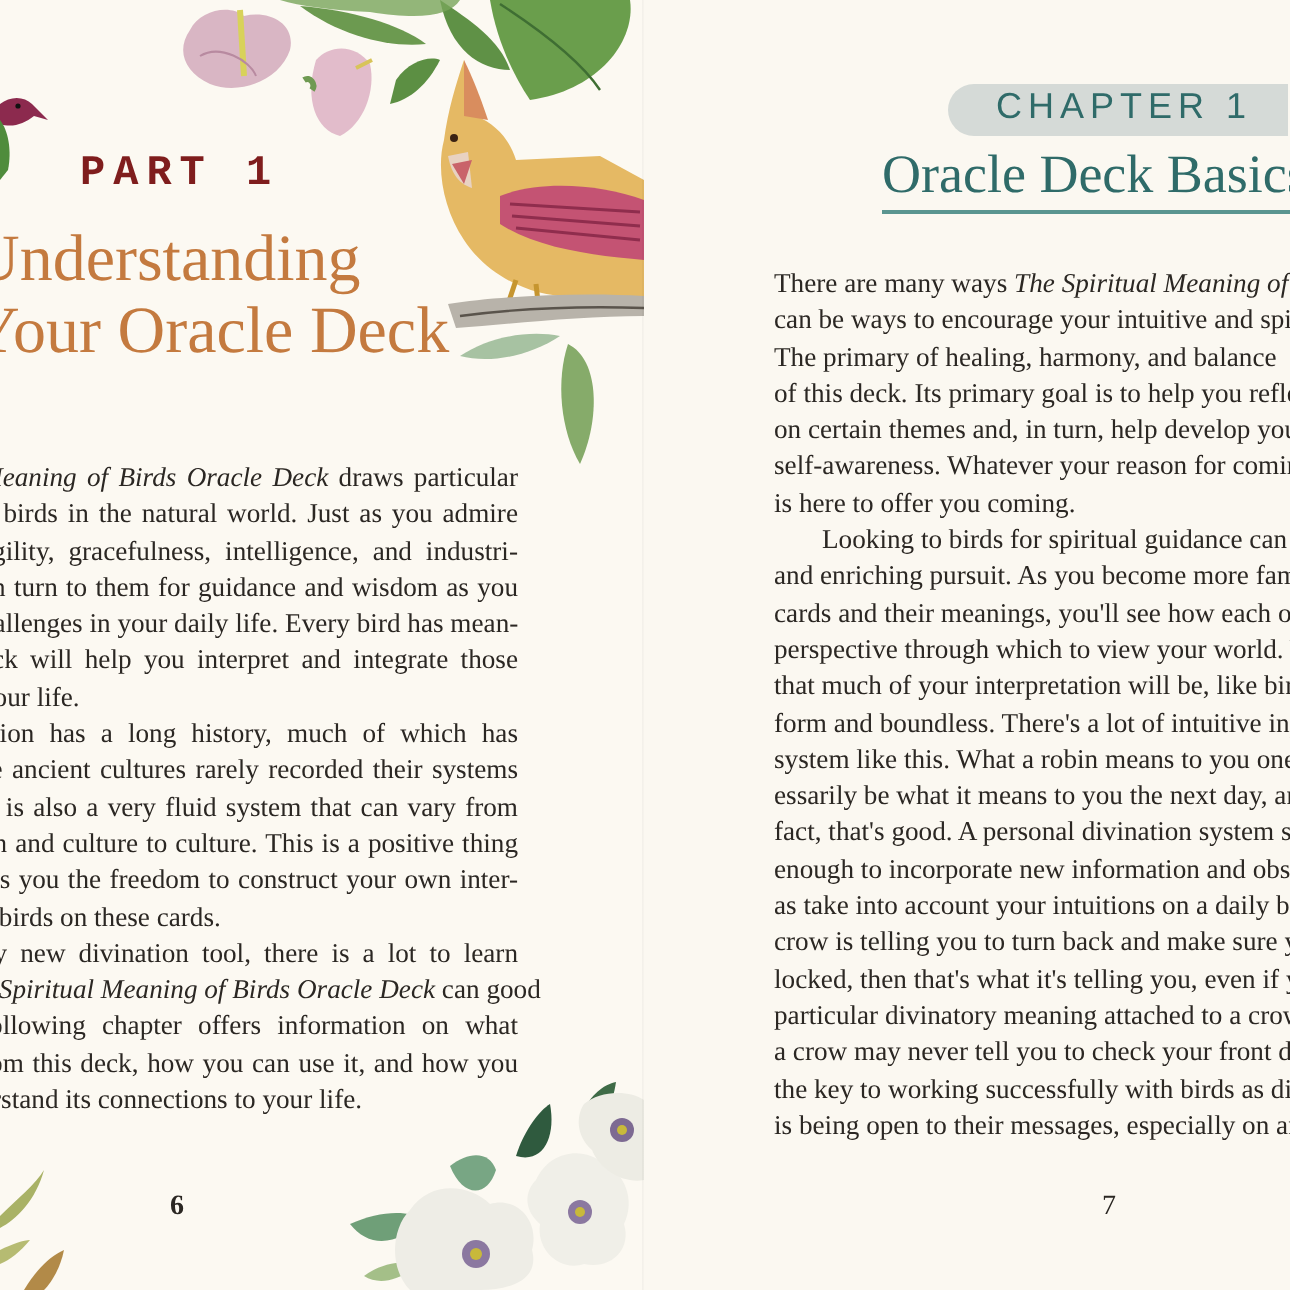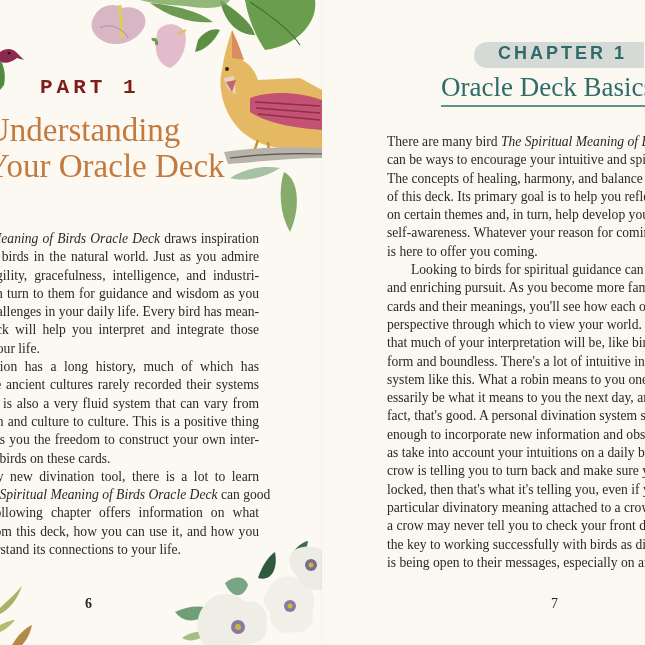--- a/index.html
+++ b/index.html
@@ -59,21 +59,21 @@
     .page-number.right { left: 229px; font-weight: normal; }
 
     
     .chapter-pill {
       position: absolute; left: 152px; top: 42px; width: 170px; height: 26px;
       background: #d5dad7; border-radius: 13px 0 0 13px;
     }
     .chapter-label {
       position: absolute; left: 176px; top: 43px;
       font-family: "Liberation Sans", "DejaVu Sans", sans-serif;
-      font-weight: bold; font-size: 18px; letter-spacing: 3px; color: #2f6b69;
+      font-weight: normal; font-size: 18px; letter-spacing: 3px; color: #2f6b69;
     }
     .chapter-title {
       position: absolute; left: 119px; top: 72px; white-space: nowrap;
       font-family: "Liberation Serif", "DejaVu Serif", serif;
       font-size: 27px; color: #2f6b69;
     }
     .chapter-rule {
       position: absolute; left: 119px; top: 105px; width: 210px; height: 2px; background: #5a9590;
     }
   </style>
@@ -155,21 +155,21 @@
         <circle cx="311" cy="565" r="6" fill="#7d6a92"></circle>
         <circle cx="311" cy="565" r="2.5" fill="#c8b93a"></circle>
       </g>
     </svg>
 
     <div class="part-label">PART 1</div>
     <div class="part-title"><span>Understanding</span>
 <span>Your Oracle Deck</span></div>
 
     <div class="body-text left-body" id="left-body">
-        <span class="line"><span></span><em>Meaning of Birds Oracle Deck</em><span> draws inspiration</span></span>
+        <span class="line"><span></span><em>Meaning of Birds Oracle Deck</em><span> draws particular</span></span>
         <span class="line"><span>y birds in the natural world. Just as you admire</span><em></em><span></span></span>
         <span class="line"><span>agility, gracefulness, intelligence, and industri-</span><em></em><span></span></span>
         <span class="line"><span>an turn to them for guidance and wisdom as you</span><em></em><span></span></span>
         <span class="line"><span>hallenges in your daily life. Every bird has mean-</span><em></em><span></span></span>
         <span class="line"><span>eck will help you interpret and integrate those</span><em></em><span></span></span>
         <span class="line last"><span>your life.</span><em></em><span></span></span>
         <span class="line"><span>ation has a long history, much of which has</span><em></em><span></span></span>
         <span class="line"><span>se ancient cultures rarely recorded their systems</span><em></em><span></span></span>
         <span class="line"><span>It is also a very fluid system that can vary from</span><em></em><span></span></span>
         <span class="line"><span>on and culture to culture. This is a positive thing</span><em></em><span></span></span>
@@ -187,23 +187,23 @@
 
   <div class="gutter"></div>
 
   <div class="page page-right">
     <div class="chapter-pill"></div>
     <div class="chapter-label">CHAPTER 1</div>
     <div class="chapter-title">Oracle Deck Basics</div>
     <div class="chapter-rule"></div>
 
     <div class="body-text right-body" id="right-body">
-        <span class="line"><span>There are many bird </span><em>The Spiritual Meaning of Bi</em><span></span></span>
+        <span class="line"><span>There are many ways </span><em>The Spiritual Meaning of Bi</em><span></span></span>
         <span class="line"><span>can be ways to encourage your intuitive and spi</span><em></em><span></span></span>
-        <span class="line"><span>The concepts of healing, harmony, and balance</span><em></em><span></span></span>
+        <span class="line"><span>The primary of healing, harmony, and balance</span><em></em><span></span></span>
         <span class="line"><span>of this deck. Its primary goal is to help you refle</span><em></em><span></span></span>
         <span class="line"><span>on certain themes and, in turn, help develop you</span><em></em><span></span></span>
         <span class="line"><span>self-awareness. Whatever your reason for coming</span><em></em><span></span></span>
         <span class="line"><span>is here to offer you coming.</span><em></em><span></span></span>
         <span class="line indent"><span>Looking to birds for spiritual guidance can b</span><em></em><span></span></span>
         <span class="line"><span>and enriching pursuit. As you become more fam</span><em></em><span></span></span>
         <span class="line"><span>cards and their meanings, you'll see how each or</span><em></em><span></span></span>
         <span class="line"><span>perspective through which to view your world. You</span><em></em><span></span></span>
         <span class="line"><span>that much of your interpretation will be, like birds t</span><em></em><span></span></span>
         <span class="line"><span>form and boundless. There's a lot of intuitive inpu</span><em></em><span></span></span>

